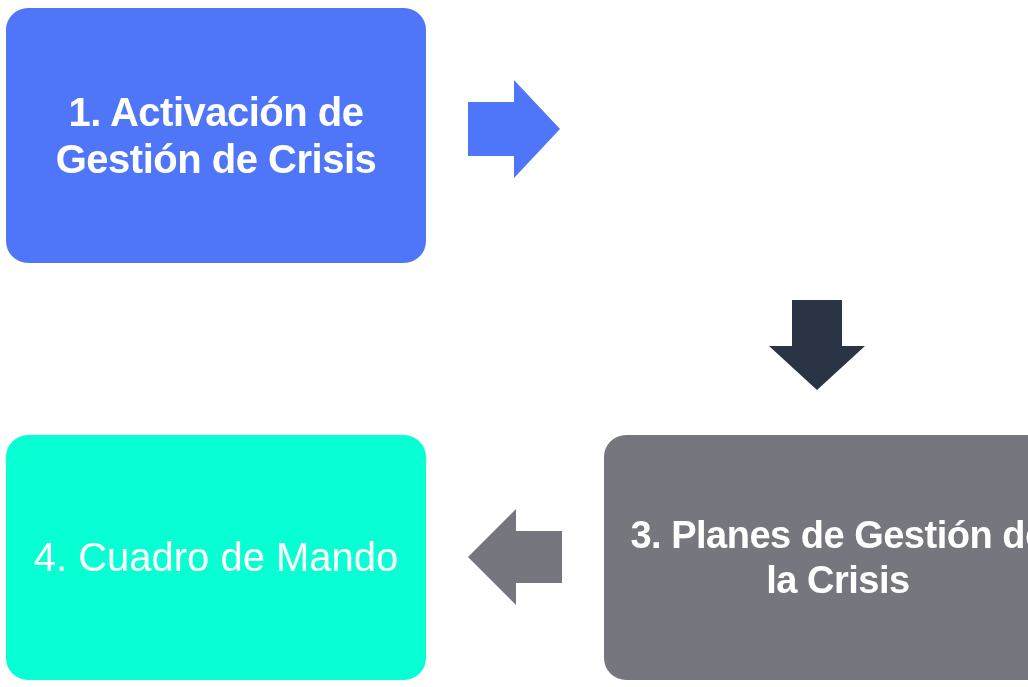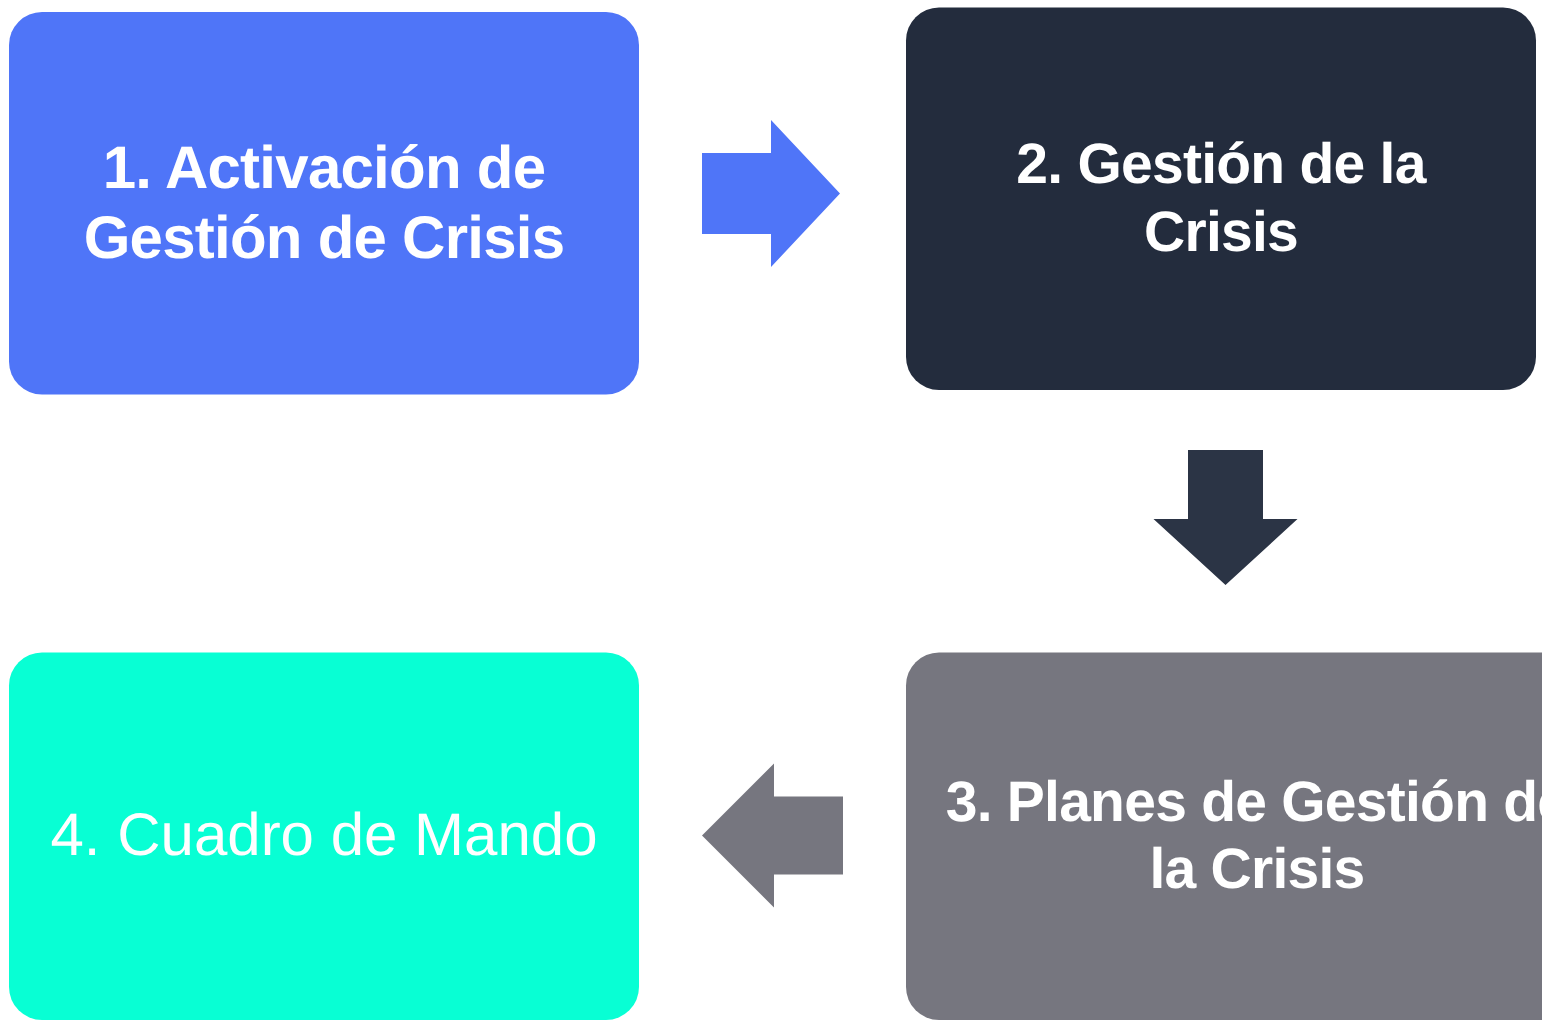--- a/index.html
+++ b/index.html
@@ -120,23 +120,20 @@
 <div id="diagram">
 
   <div class="node node--activation">
     <span class="node-label">1. Activación de Gestión de Crisis</span>
   </div>
 
   <svg class="arrow arrow--right" viewBox="0 0 96 98" aria-hidden="true">
     <polygon points="2,22 48,22 48,0 94,49 48,98 48,76 2,76" fill="#4f75f8"></polygon>
   </svg>
 
-  <div class="node node--management">
-    <span class="node-label">2. Gestión de la Crisis</span>
-  </div>
 
   <svg class="arrow arrow--down" viewBox="0 0 98 94" aria-hidden="true">
     <polygon points="24,2 74,2 74,48 97,48 49,92 1,48 24,48" fill="#2b3445"></polygon>
   </svg>
 
   <div class="node node--plans">
     <span class="node-label">3. Planes de Gestión de la Crisis</span>
   </div>
 
   <svg class="arrow arrow--left" viewBox="0 0 98 98" aria-hidden="true">

